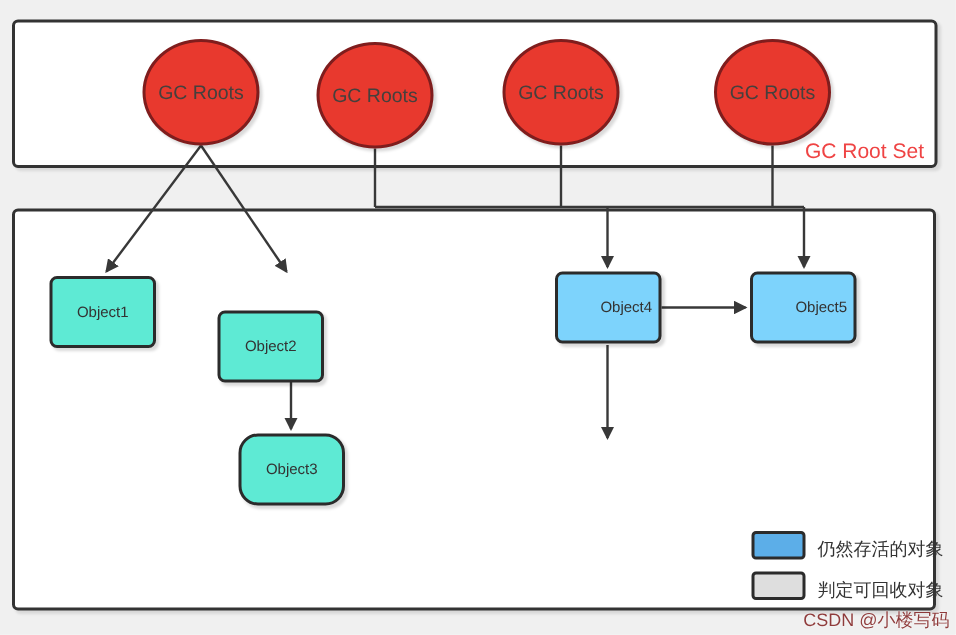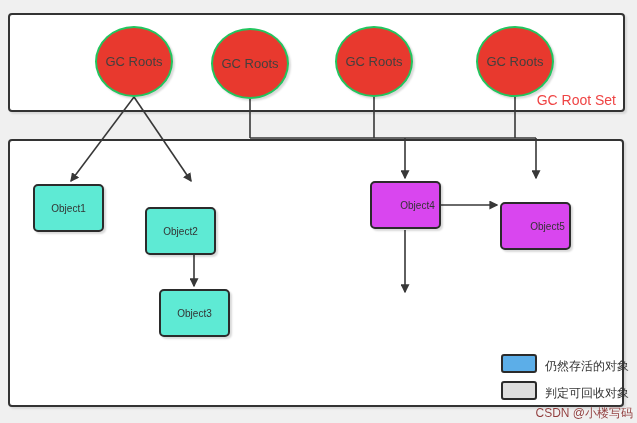--- a/index.html
+++ b/index.html
@@ -10,21 +10,21 @@
   .container-box {
     position:absolute; background:#ffffff; border:2px solid #333333;
     border-radius:4px; box-sizing:border-box;
     box-shadow:2px 2px 2px rgba(0,0,0,0.10);
   }
   .box-root-set { left:8px; top:13px; width:617px; height:99px; }
   .box-heap     { left:8px; top:139px; width:616px; height:268px; }
 
   .root-circle {
     position:absolute; width:78px; height:71px;
-    background:#e8392e; border:2px solid #22c55e; border-radius:50%;
+    background:#e8392e; border:2px solid #7f1d1d; border-radius:50%;
     display:flex; align-items:center; justify-content:center;
     font-size:13px; color:#45403d; box-sizing:border-box;
     box-shadow:2px 2px 2px rgba(0,0,0,0.15);
   }
   .root-1 { left:95px;  top:26px; }
   .root-2 { left:211px; top:28px; }
   .root-3 { left:335px; top:26px; }
   .root-4 { left:476px; top:26px; }
 
   .root-set-label {
@@ -33,26 +33,26 @@
   }
 
   .obj {
     position:absolute; width:71px; height:48px;
     border:2px solid #2b2b2b; border-radius:5px;
     display:flex; align-items:center; justify-content:center;
     font-size:10px; color:#333333; box-sizing:border-box;
     box-shadow:2px 2px 2px rgba(0,0,0,0.15);
   }
   .obj.alive      { background:#5eead4; }
-  .obj.recyclable { background:#d946ef;padding-left:24px; }
+  .obj.recyclable { background:#7dd3fc;padding-left:24px; }
   .obj-1 { left:33px;  top:184px; }
   .obj-2 { left:145px; top:184px;margin-top:23px; }
-  .obj-3 { left:159px; top:289px; }
+  .obj-3 { left:159px; top:289px;border-radius:13px; }
   .obj-4 { left:370px; top:181px; }
-  .obj-5 { left:500px; top:181px;margin-top:21px; }
+  .obj-5 { left:500px; top:181px; }
   .obj-6 { left:370px; top:295px; }
 
   .edges { position:absolute; left:0; top:0; width:637px; height:423px; pointer-events:none; }
   .edge  { stroke:#383838; stroke-width:1.6; fill:none; }
 
   .legend-swatch {
     position:absolute; width:36px; height:19px;
     border:2px solid #2b2b2b; border-radius:3px; box-sizing:border-box;
   }
   .legend-swatch.alive      { background:#5caee8; left:501px; top:354px; }

